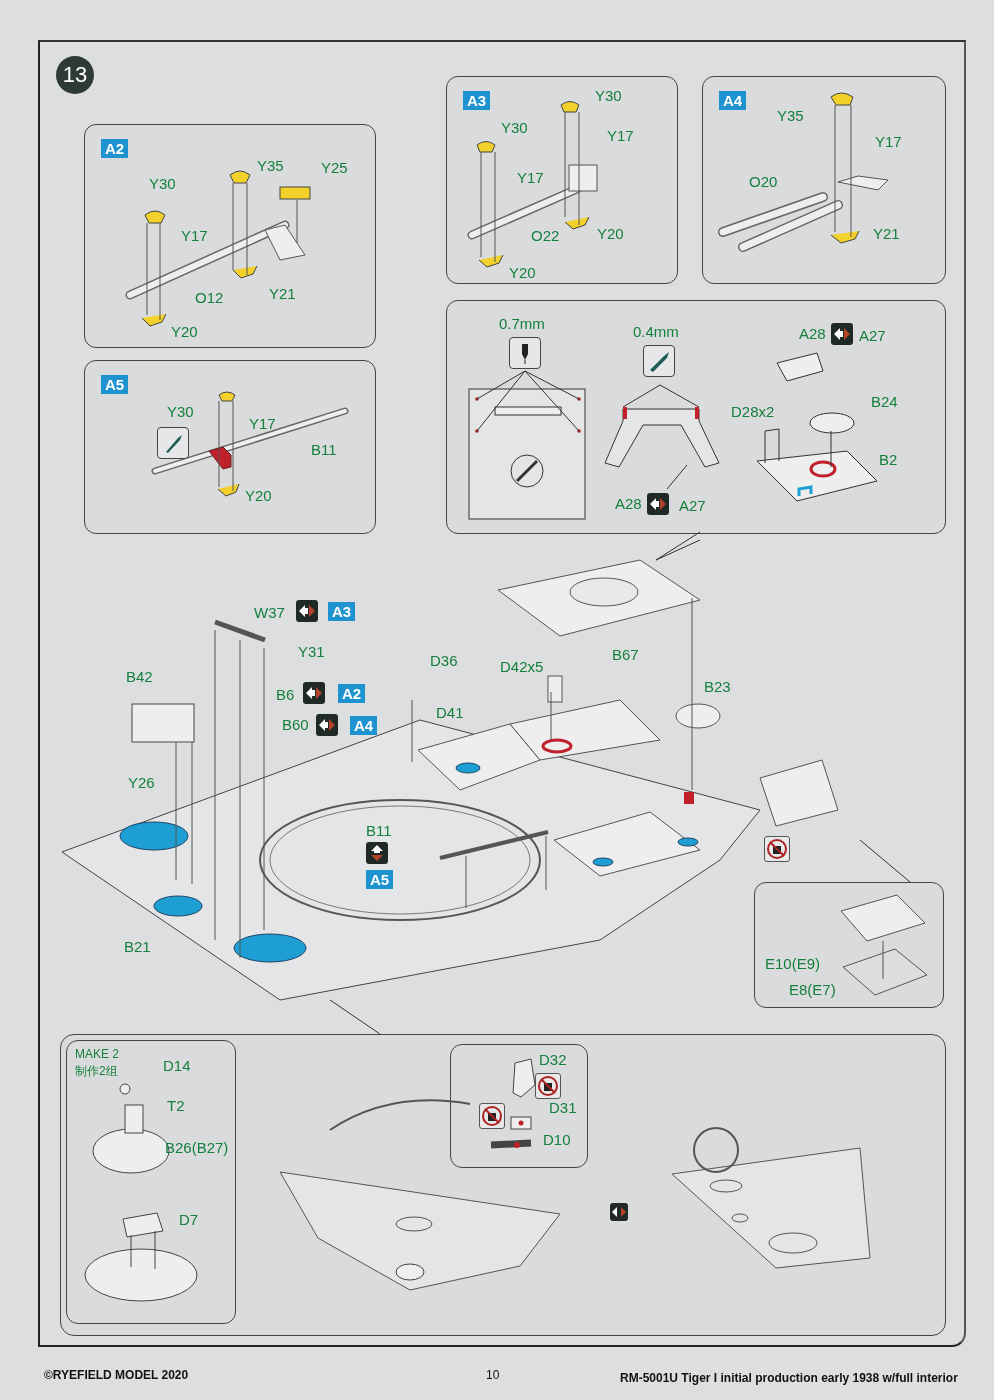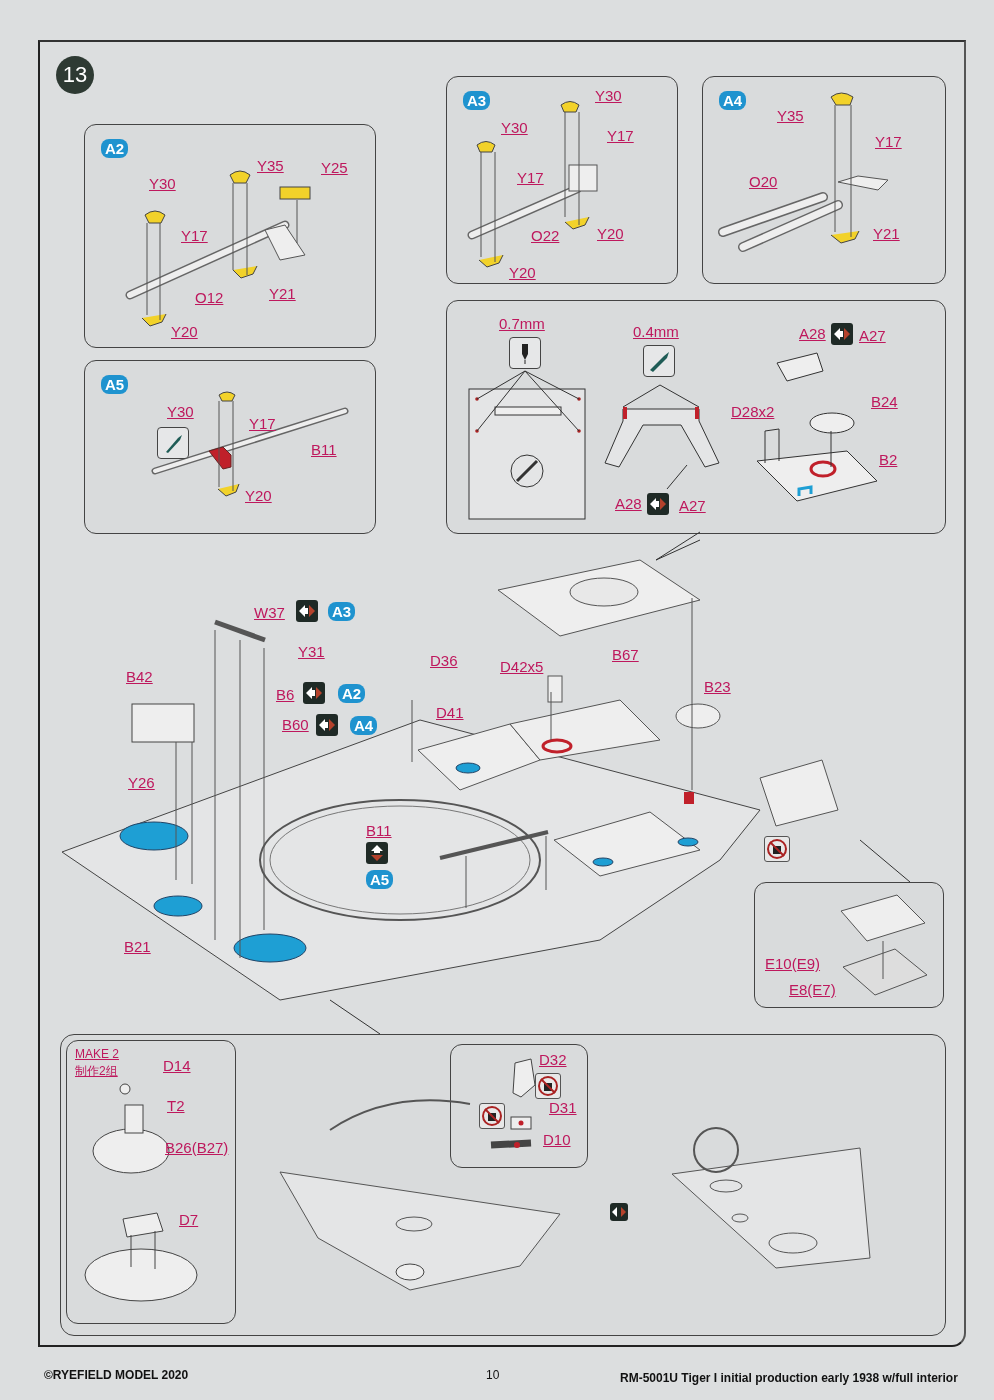--- a/index.html
+++ b/index.html
@@ -1,22 +1,22 @@
 <!DOCTYPE html>
 <html><head>
 <meta charset="utf-8">
 <style>
   html, body { margin:0; padding:0; }
   body { width:994px; height:1400px; background:#c9cbcc; font-family:"Liberation Sans", sans-serif; position:relative; overflow:hidden; }
   .page { position:absolute; left:0; top:0; width:994px; height:1400px; background:#dcdedf; }
   .frame { position:absolute; left:38px; top:40px; width:924px; height:1303px; border-left:2px solid #222; border-top:2px solid #333; border-right:2px solid #555; border-bottom:2px solid #222; border-radius:0 0 14px 0; }
   .step { position:absolute; left:56px; top:56px; width:38px; height:38px; border-radius:50%; background:#2e3a33; color:#fff; font-size:22px; text-align:center; line-height:38px; }
   .panel { position:absolute; border:1.5px solid #444; border-radius:12px; background:#d9dbdc; }
-  .tag { position:absolute; background:#1f93cf; color:#fff; font-weight:bold; font-size:15px; padding:1px 4px; line-height:17px; border-radius:8px; }
-  .lbl { position:absolute; font-size:15px; color:#be185d; white-space:nowrap;text-decoration:underline; }
+  .tag { position:absolute; background:#1f93cf; color:#fff; font-weight:bold; font-size:15px; padding:1px 4px; line-height:17px; border-radius:0; }
+  .lbl { position:absolute; font-size:15px; color:#15803d; white-space:nowrap; }
   .sm { font-size:12px; }
   .swap { position:absolute; width:22px; height:22px; background:#1f2a26; border-radius:3px; }
   .swap svg { display:block; }
   .toolbox { position:absolute; width:30px; height:30px; border:1.5px solid #444; border-radius:4px; background:#e6e7e8; }
   .noglue { position:absolute; width:24px; height:24px; border:1.2px solid #555; border-radius:3px; background:#e8e8e8; }
   svg.art { position:absolute; left:0; top:0; overflow:visible; }
   .footer { position:absolute; font-size:12px; font-weight:bold; color:#111; white-space:nowrap; }
 </style>
 </head>
 <body>

